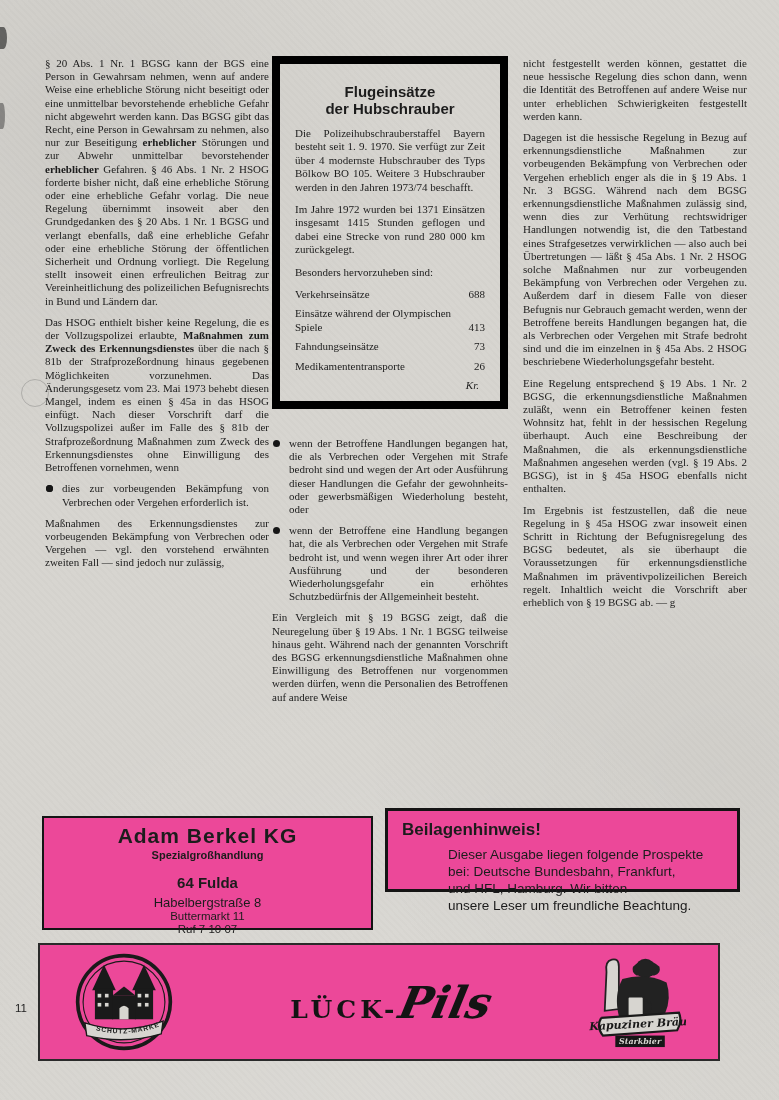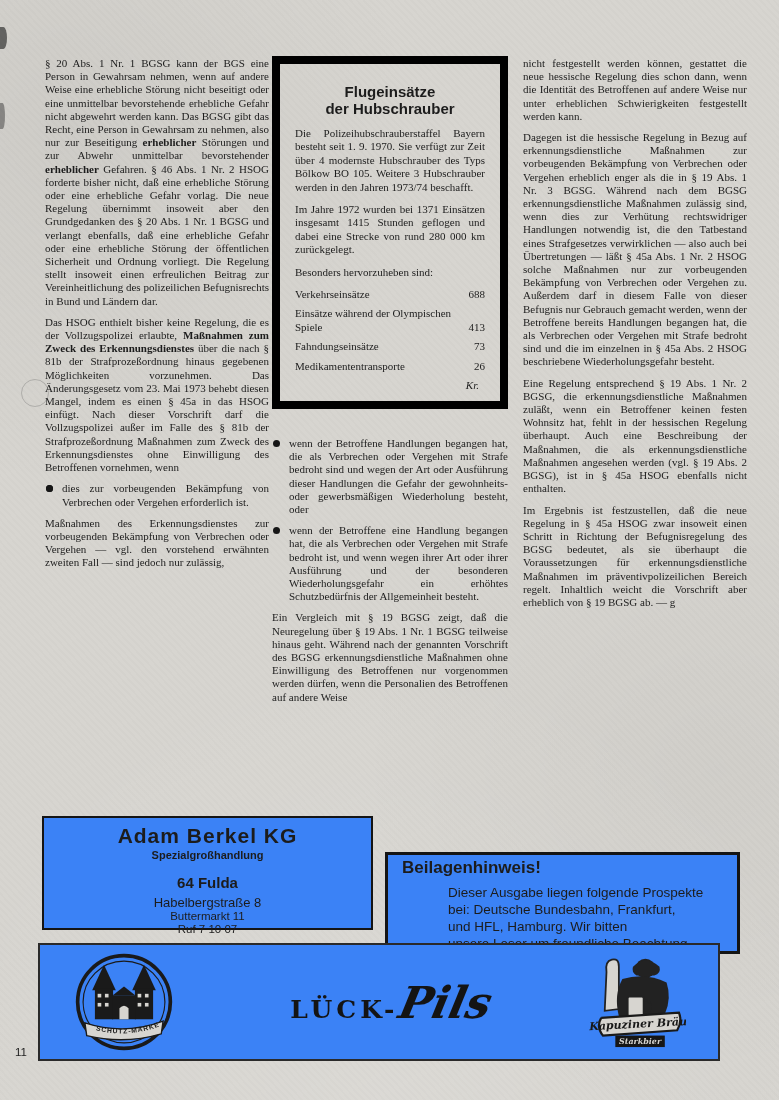--- a/index.html
+++ b/index.html
@@ -37,47 +37,47 @@
     font-family:"Liberation Sans", sans-serif;font-weight:bold;
     font-size:15px;line-height:17px;text-align:center;margin:2px 0 10px 0;
   }
   #heli-box p{margin:0 0 9px 0;}
   .stat-row{display:flex;justify-content:space-between;align-items:flex-end;margin:0 0 6px 0;}
   .stat-label{max-width:160px;text-align:left;}
   .stat-value{text-align:right;margin-left:8px;}
   .box-sig{font-style:italic;text-align:right;margin-top:1px;padding-right:6px;}
 
   
-  .ad-box{position:absolute;box-sizing:border-box;background:#3b82f6;font-family:"Liberation Sans", sans-serif;}
+  .ad-box{position:absolute;box-sizing:border-box;background:#ec4899;font-family:"Liberation Sans", sans-serif;}
   #ad-berkel{left:42px;top:816px;width:331px;height:114px;border:2.5px solid #141414;text-align:center;padding-top:7px;}
   #ad-berkel .berkel-name{font-size:21px;font-weight:bold;letter-spacing:1px;line-height:22px;}
   #ad-berkel .berkel-sub{font-size:11px;font-weight:bold;margin-top:2px;}
   #ad-berkel .berkel-city{font-size:15px;font-weight:bold;margin-top:13px;}
   #ad-berkel .berkel-addr{font-size:13px;margin-top:5px;line-height:13.5px;}
   #ad-berkel .berkel-addr2,#ad-berkel .berkel-phone{font-size:11.5px;line-height:13.5px;}
 
-  #ad-beilagen{left:385px;top:852px;width:355px;height:102px;border:3px solid #141414;padding:3px 10px 0 14px;}
+  #ad-beilagen{left:385px;top:808px;width:355px;height:84px;border:3px solid #141414;padding:9px 10px 0 14px;}
   #ad-beilagen .beilagen-title{font-size:17px;font-weight:bold;margin:0 0 6px 0;}
   #ad-beilagen .beilagen-line{font-size:13.5px;line-height:17px;margin-left:46px;}
 
   #ad-lueck{left:38px;top:943px;width:682px;height:118px;border:2.5px solid #2a2a2a;
     display:flex;align-items:center;justify-content:space-between;padding:0 32px 0 34px;}
   .brand{display:flex;align-items:baseline;font-family:"DejaVu Serif", serif;color:#141414;margin-left:28px;}
   .brand-block{font-weight:bold;font-size:25px;letter-spacing:4px;}
   .brand-script{font-weight:bold;font-style:italic;font-size:44px;transform:skewX(-12deg);margin-left:2px;}
 
   .emblem{flex:0 0 auto;}
 
   
   .artifact{position:absolute;}
   #smudge-1{left:0;top:27px;width:7px;height:22px;background:rgba(25,25,25,.6);border-radius:0 60% 60% 0;}
   #smudge-2{left:0;top:103px;width:5px;height:26px;background:rgba(45,45,45,.45);border-radius:0 60% 60% 0;}
   #stamp-ring{left:21px;top:379px;width:26px;height:26px;border:1.5px solid rgba(95,95,95,.32);border-radius:50%;}
 
-  #page-number{position:absolute;left:15px;top:1046px;font-family:"Liberation Sans", sans-serif;font-size:11.5px;color:#1f1f1f;}
+  #page-number{position:absolute;left:15px;top:1002px;font-family:"Liberation Sans", sans-serif;font-size:11.5px;color:#1f1f1f;}
 </style>
 </head>
 <body>
 
 <div class="col" id="col-left">
   <p><span>§ 20 Abs. 1 Nr. 1 BGSG kann der BGS eine Person in Gewahrsam nehmen, wenn auf andere Weise eine erhebliche Störung nicht beseitigt oder eine unmittelbar bevorstehende erhebliche Gefahr nicht abgewehrt werden kann. Das BGSG gibt das Recht, eine Person in Gewahrsam zu nehmen, also nur zur Beseitigung </span><b>erheblicher</b><span> Störungen und zur Abwehr unmittelbar bevorstehender </span><b>erheblicher</b><span> Gefahren. § 46 Abs. 1 Nr. 2 HSOG forderte bisher nicht, daß eine erhebliche Störung oder eine erhebliche Gefahr vorlag. Die neue Regelung übernimmt insoweit aber den Grundgedanken des § 20 Abs. 1 Nr. 1 BGSG und verlangt ebenfalls, daß eine erhebliche Gefahr oder eine erhebliche Störung der öffentlichen Sicherheit und Ordnung vorliegt. Die Regelung stellt insoweit einen erfreulichen Beitrag zur Vereinheitlichung des polizeilichen Befugnisrechts in Bund und Ländern dar.</span></p>
   <p class="numbered">
     
     <span><span>Das HSOG enthielt bisher keine Regelung, die es der Vollzugspolizei erlaubte, </span><b>Maßnahmen zum Zweck des Erkennungsdienstes</b><span> über die nach § 81b der Strafprozeßordnung hinaus gegebenen Möglichkeiten vorzunehmen. Das Änderungsgesetz vom 23. Mai 1973 behebt diesen Mangel, indem es einen § 45a in das HSOG einfügt. Nach dieser Vorschrift darf die Vollzugspolizei außer im Falle des § 81b der Strafprozeßordnung Maßnahmen zum Zweck des Erkennungsdienstes ohne Einwilligung des Betroffenen vornehmen, wenn</span></span>
   </p>

